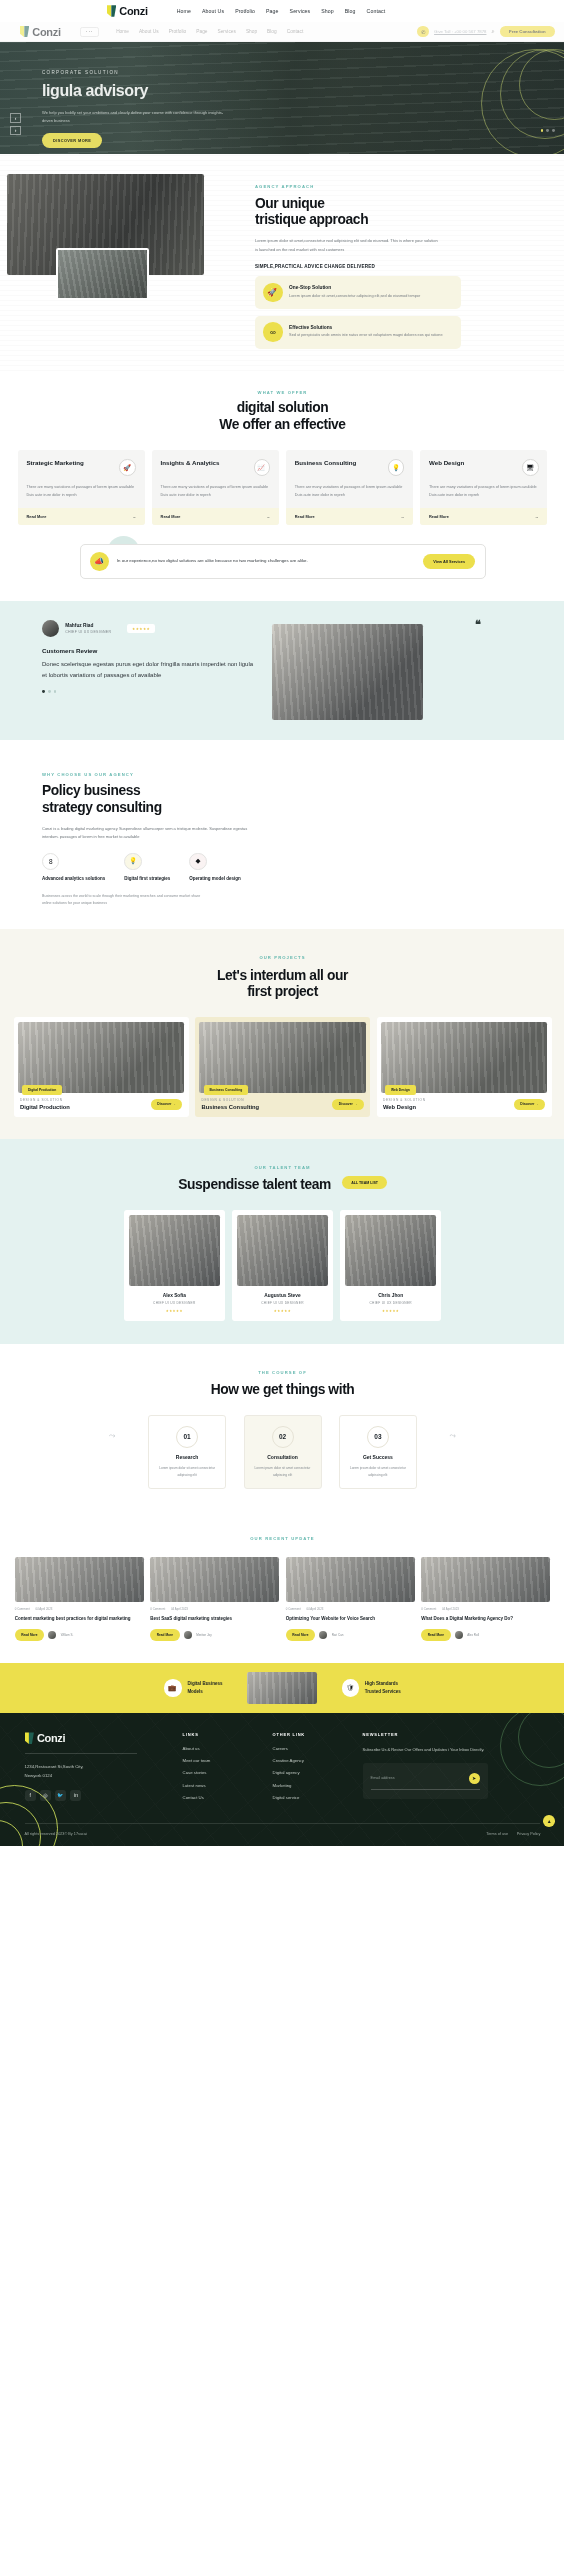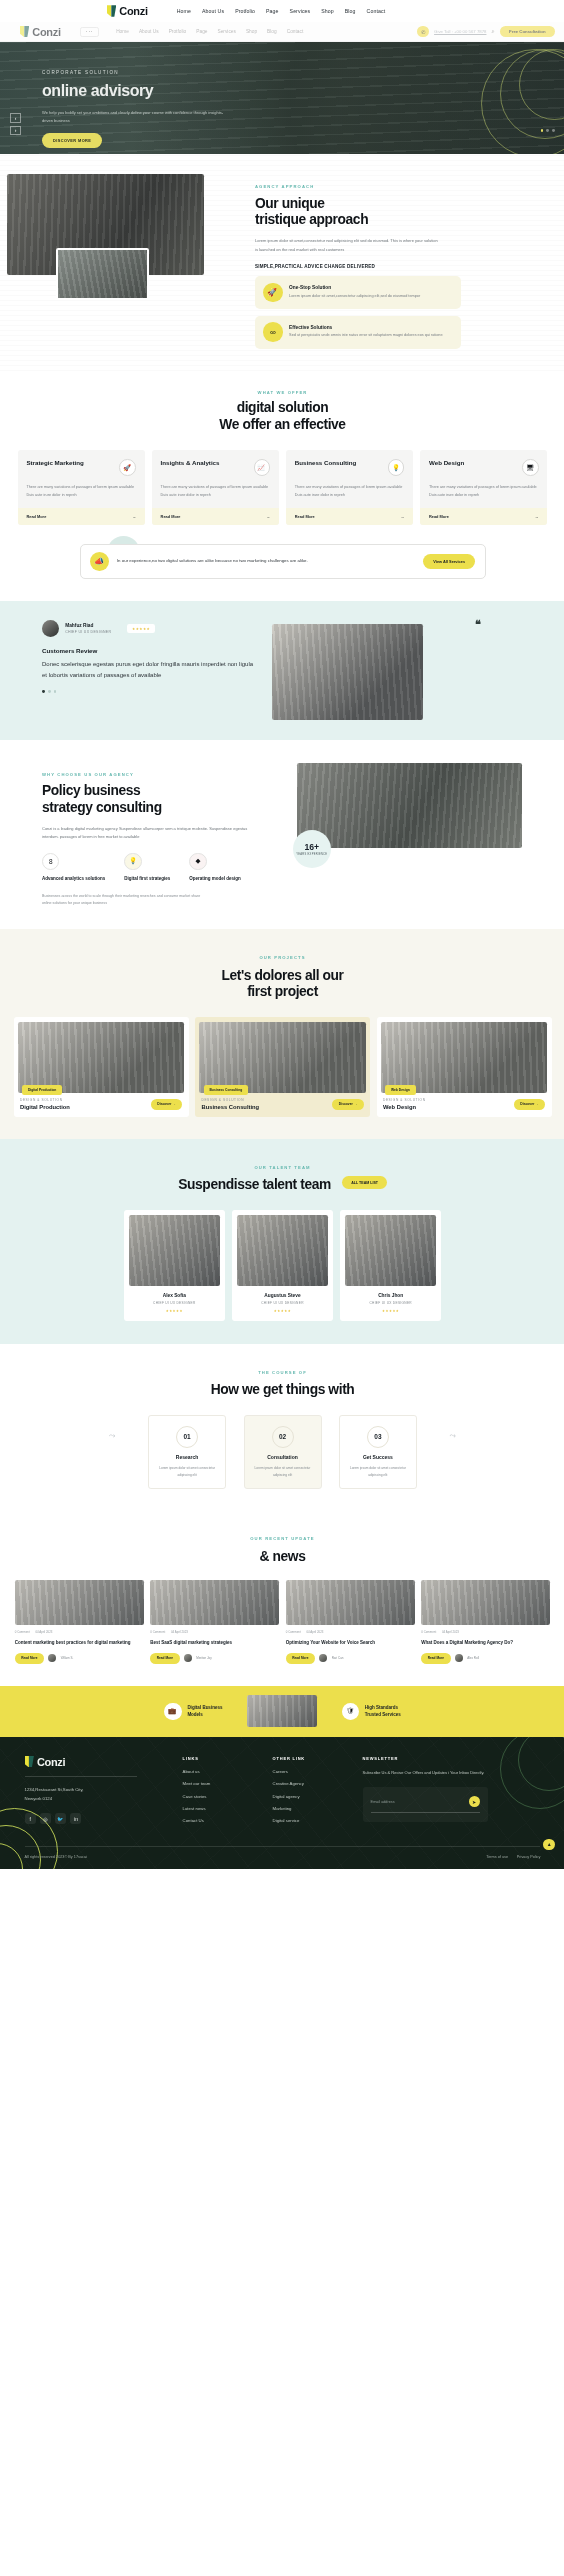--- a/index.html
+++ b/index.html
@@ -359,21 +359,21 @@
       <i>›</i>
     </div>
     <div class="hero-dots">
       <i class="on"></i>
       <i></i>
       <i></i>
     </div>
     <div class="hero-inner">
       <div class="hero-tag">CORPORATE SOLUTION</div>
       <div class="hero-h1">
-        <div>online advisory</div>
+        <div>ligula advisory</div>
       </div>
       <div class="hero-p">We help you boldly set your ambitions and clearly define your course with confidence through insights-driven business</div>
       <div class="hero-btn">DISCOVER MORE</div>
     </div>
   </section>
 
   <section class="approach">
     <div class="appr-left">
       <div class="appr-img1"></div>
       <div class="appr-img2"></div>
@@ -509,33 +509,26 @@
           <div class="stat-ic" style="background:#faf8e6">💡</div>
           <div class="stat-t">Digital first strategies</div>
         </div>
         <div>
           <div class="stat-ic" style="background:#faf3f3">◆</div>
           <div class="stat-t">Operating model design</div>
         </div>
       </div>
       <div class="strat-foot">Businesses across the world to scale through their marketing reserches and consume market share online solutions for your unique business</div>
     </div>
-    <div class="strat-right">
-      <div class="strat-img"></div>
-      <div class="exp-badge">
-        <div class="exp-n">16+</div>
-        <div class="exp-l">YEARS EXPERIENCE</div>
-      </div>
-    </div>
   </section>
 
   <section class="projects">
     <span class="eyebrow">OUR PROJECTS</span>
     <div class="h2">
-      <div>Let's dolores all our</div>
+      <div>Let's interdum all our</div>
       <div>first project</div>
     </div>
     <div class="proj-row">
       <div class="proj">
         <div class="proj-img"></div>
         <div class="proj-tag">Digital Production</div>
         <div class="proj-cap">
           <div>
             <div class="proj-k">DESIGN &amp; SOLUTION</div>
             <div class="proj-t">Digital Production</div>
@@ -616,21 +609,20 @@
         <div class="proc-num">03</div>
         <div class="proc-t">Get Success</div>
         <div class="proc-d">Lorem ipsum dolor sit amet consectetur adipiscing elit</div>
       </div>
     </div>
   </section>
 
   <section class="blog">
     <span class="eyebrow">OUR RECENT UPDATE</span>
     <div class="h2">
-      <div>&amp; news</div>
     </div>
     <div class="blog-row">
       <div class="post">
         <div class="post-img"></div>
         <div class="post-meta">
           <span>0 Comment</span>
           <span>04 April 2023</span>
         </div>
         <div class="post-t">Content marketing best practices for digital marketing</div>
         <div class="post-foot">

